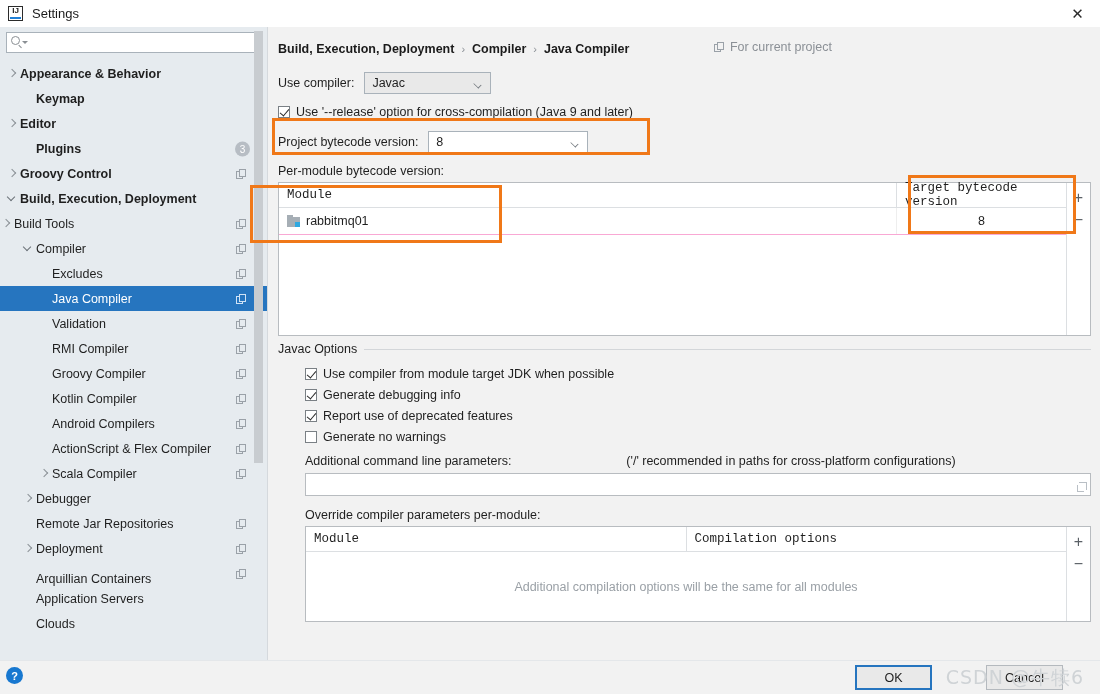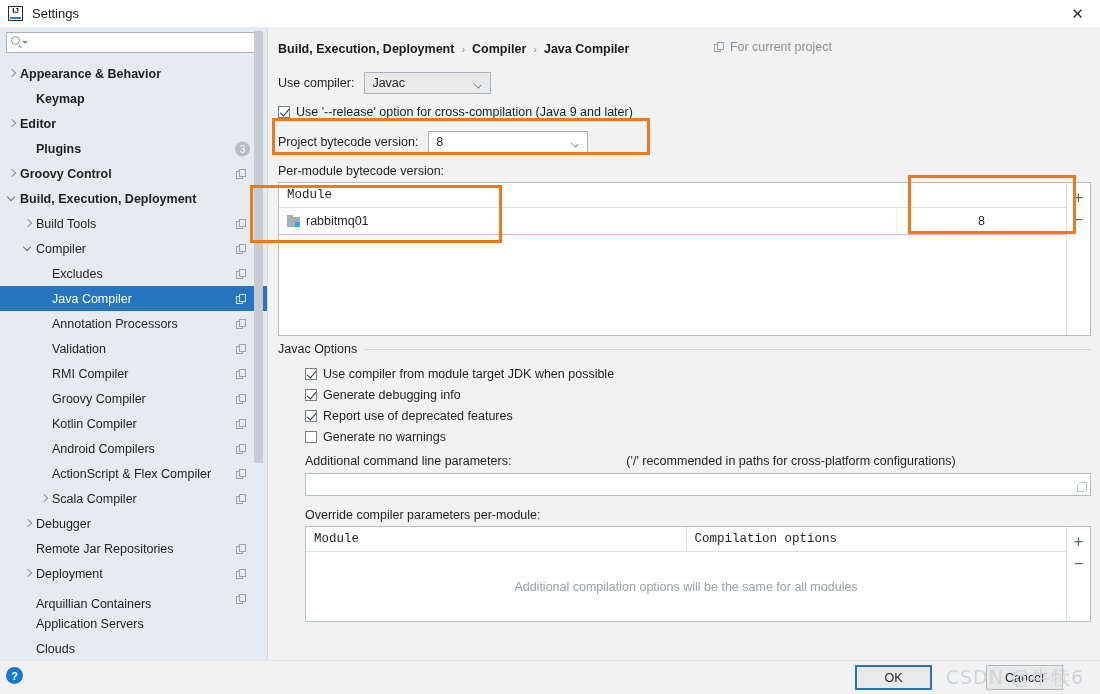--- a/index.html
+++ b/index.html
@@ -373,21 +373,21 @@
           <span class="tree-label">Groovy Control</span>
           <span class="copy-icon">
             <span class="b1"></span>
             <span class="b2"></span>
           </span>
         </div>
         <div class="tree-item bold" style="padding-left: 6px;">
           <span class="arrow down"></span>
           <span class="tree-label">Build, Execution, Deployment</span>
         </div>
-        <div class="tree-item" style="padding-left: 22px; text-align: right;">
+        <div class="tree-item" style=" text-align: right;">
           <span class="arrow right"></span>
           <span class="tree-label">Build Tools</span>
           <span class="copy-icon">
             <span class="b1"></span>
             <span class="b2"></span>
           </span>
         </div>
         <div class="tree-item" style="padding-left: 22px;">
           <span class="arrow down"></span>
           <span class="tree-label">Compiler</span>
@@ -400,28 +400,20 @@
           <span class="arrow"></span>
           <span class="tree-label">Excludes</span>
           <span class="copy-icon">
             <span class="b1"></span>
             <span class="b2"></span>
           </span>
         </div>
         <div class="tree-item selected" style="padding-left: 38px;">
           <span class="arrow"></span>
           <span class="tree-label">Java Compiler</span>
-          <span class="copy-icon">
-            <span class="b1"></span>
-            <span class="b2"></span>
-          </span>
-        </div>
-        <div class="tree-item" style="padding-left: 38px;">
-          <span class="arrow"></span>
-          <span class="tree-label">Annotation Processors</span>
           <span class="copy-icon">
             <span class="b1"></span>
             <span class="b2"></span>
           </span>
         </div>
         <div class="tree-item" style="padding-left: 38px;">
           <span class="arrow"></span>
           <span class="tree-label">Validation</span>
           <span class="copy-icon">
             <span class="b1"></span>
@@ -557,20 +549,21 @@
         <span class="caret"></span>
       </div>
     </div>
 
     <div class="section-label">Per-module bytecode version:</div>
 
     <div class="tbl-wrap">
       <div class="tbl">
         <div class="tbl-head">
           <div class="th c1">Module</div>
+          <div class="th c2 center">Target bytecode version</div>
         </div>
         <div class="tbl-row">
           <div class="td c1">
             <span class="mod-icon">
                 <span class="f"></span>
                 <span class="sq"></span>
               </span>
             <span>rabbitmq01</span>
           </div>
           <div class="td c2">8</div>

